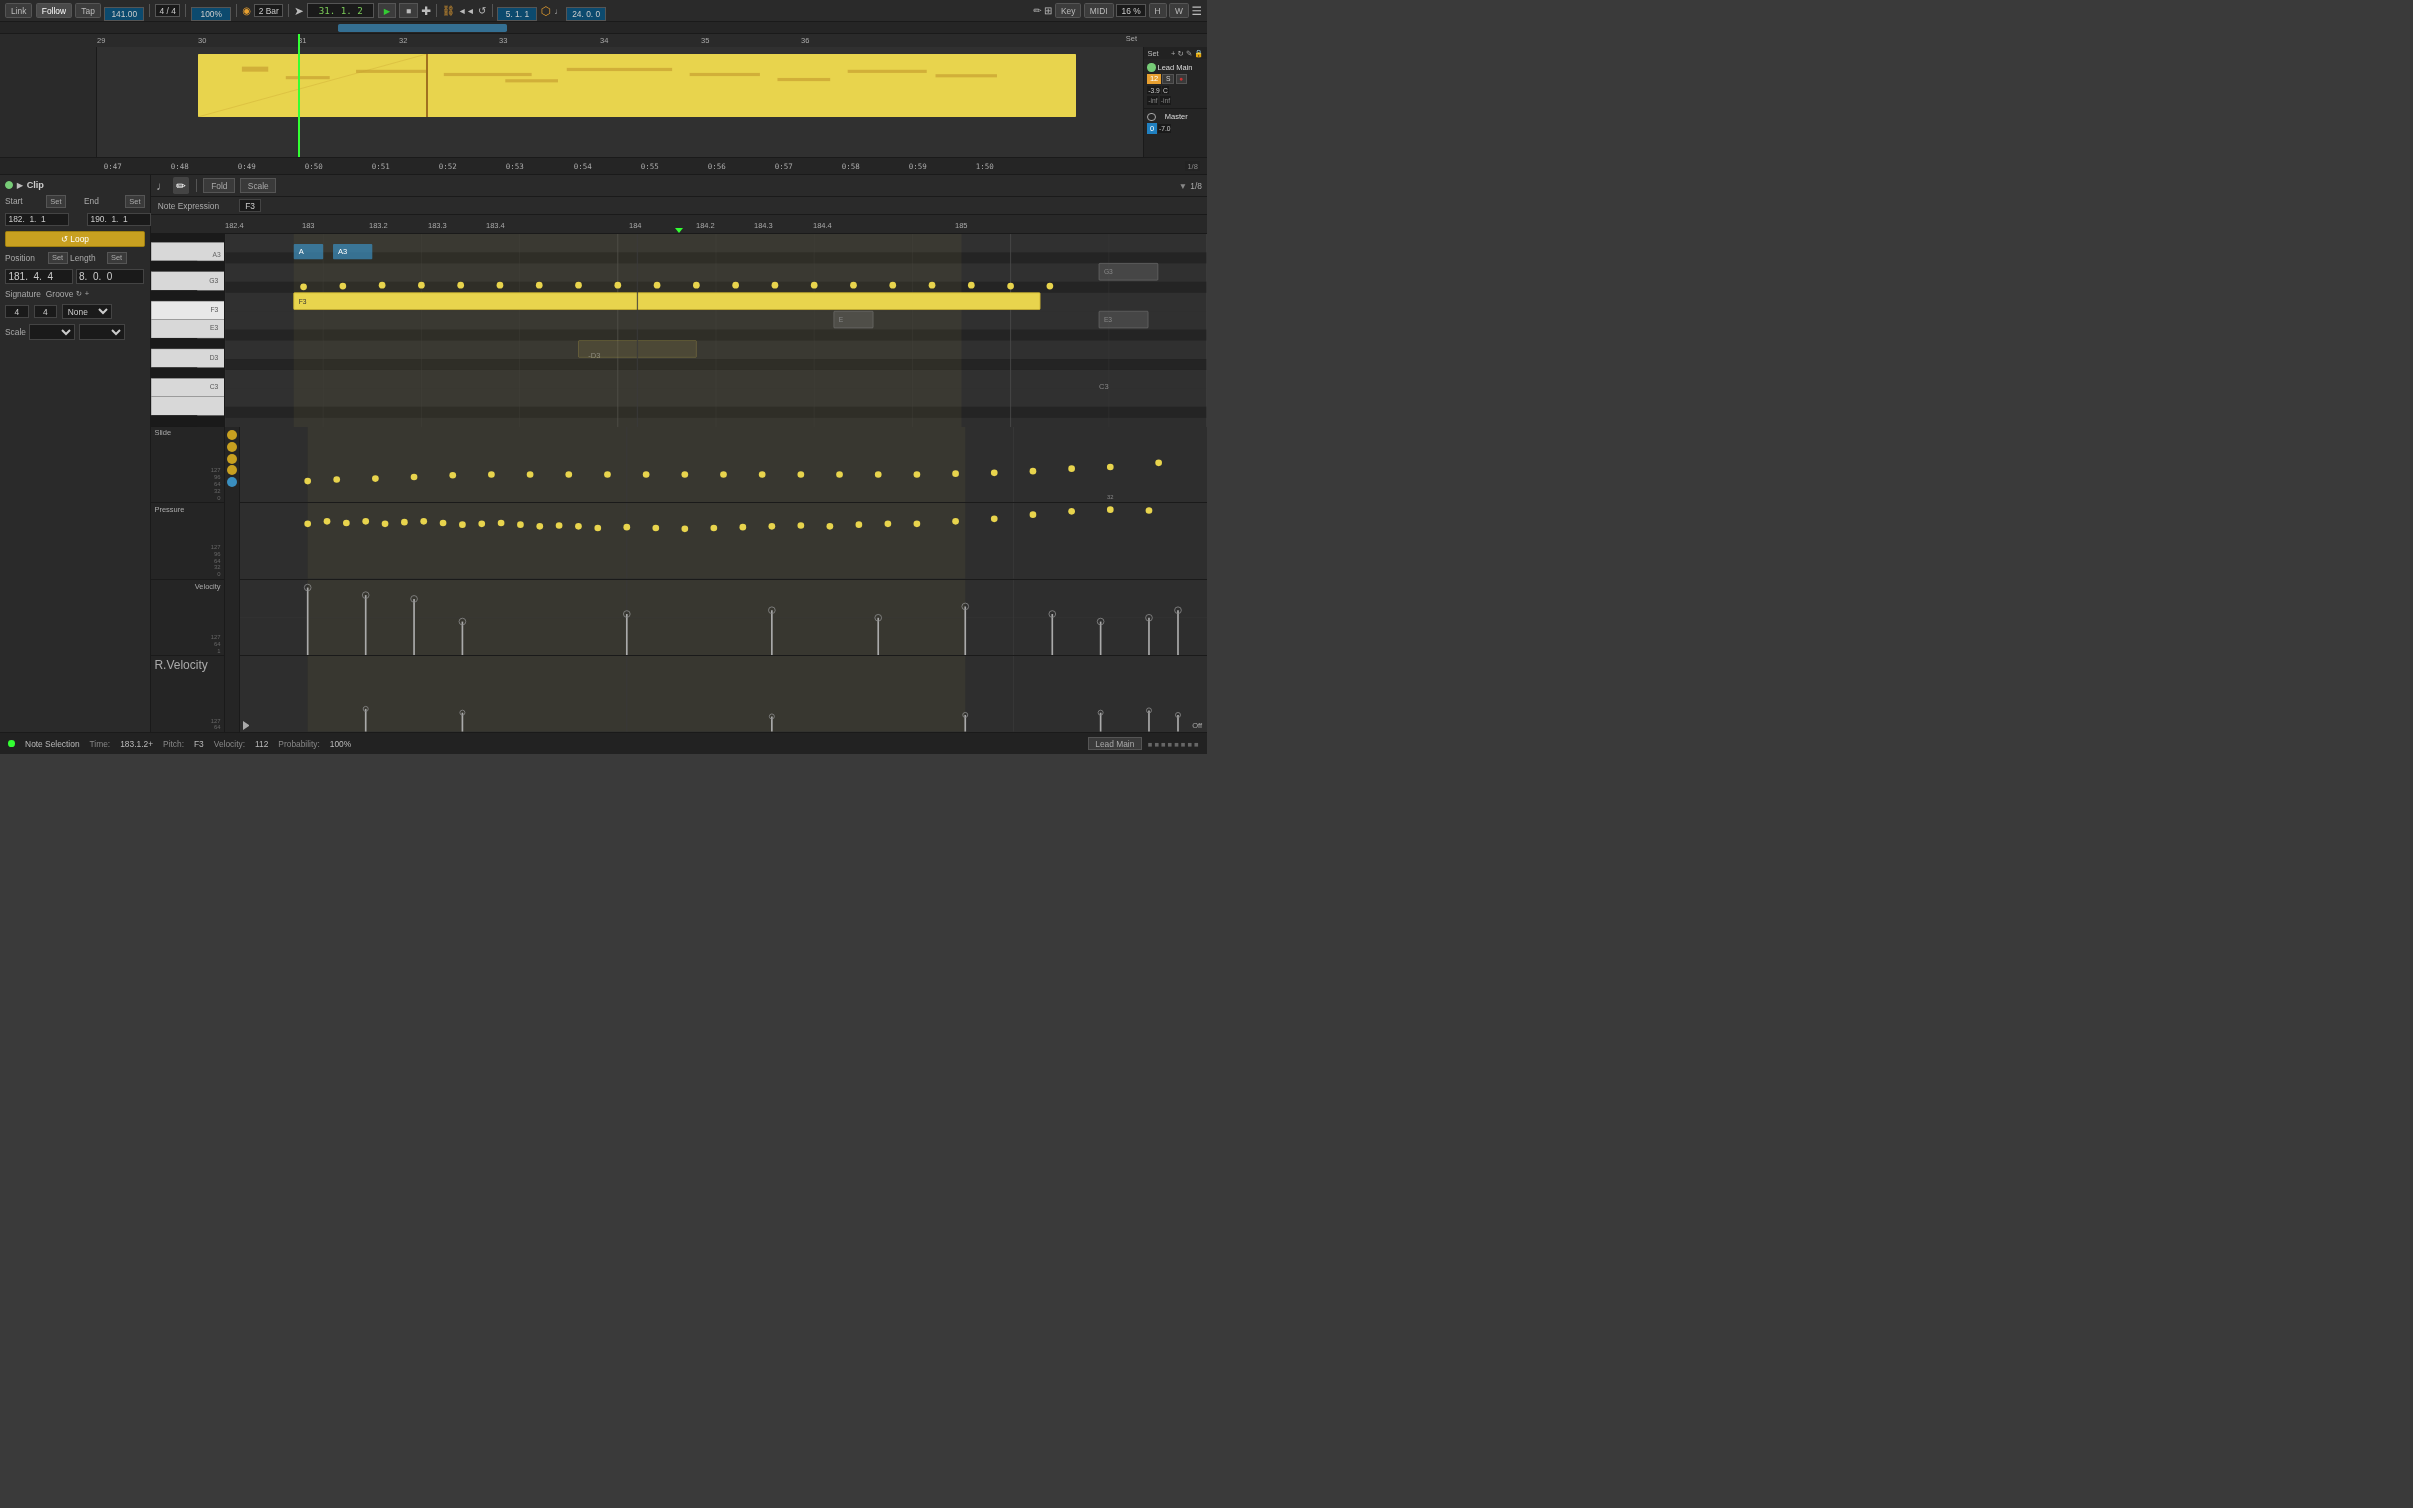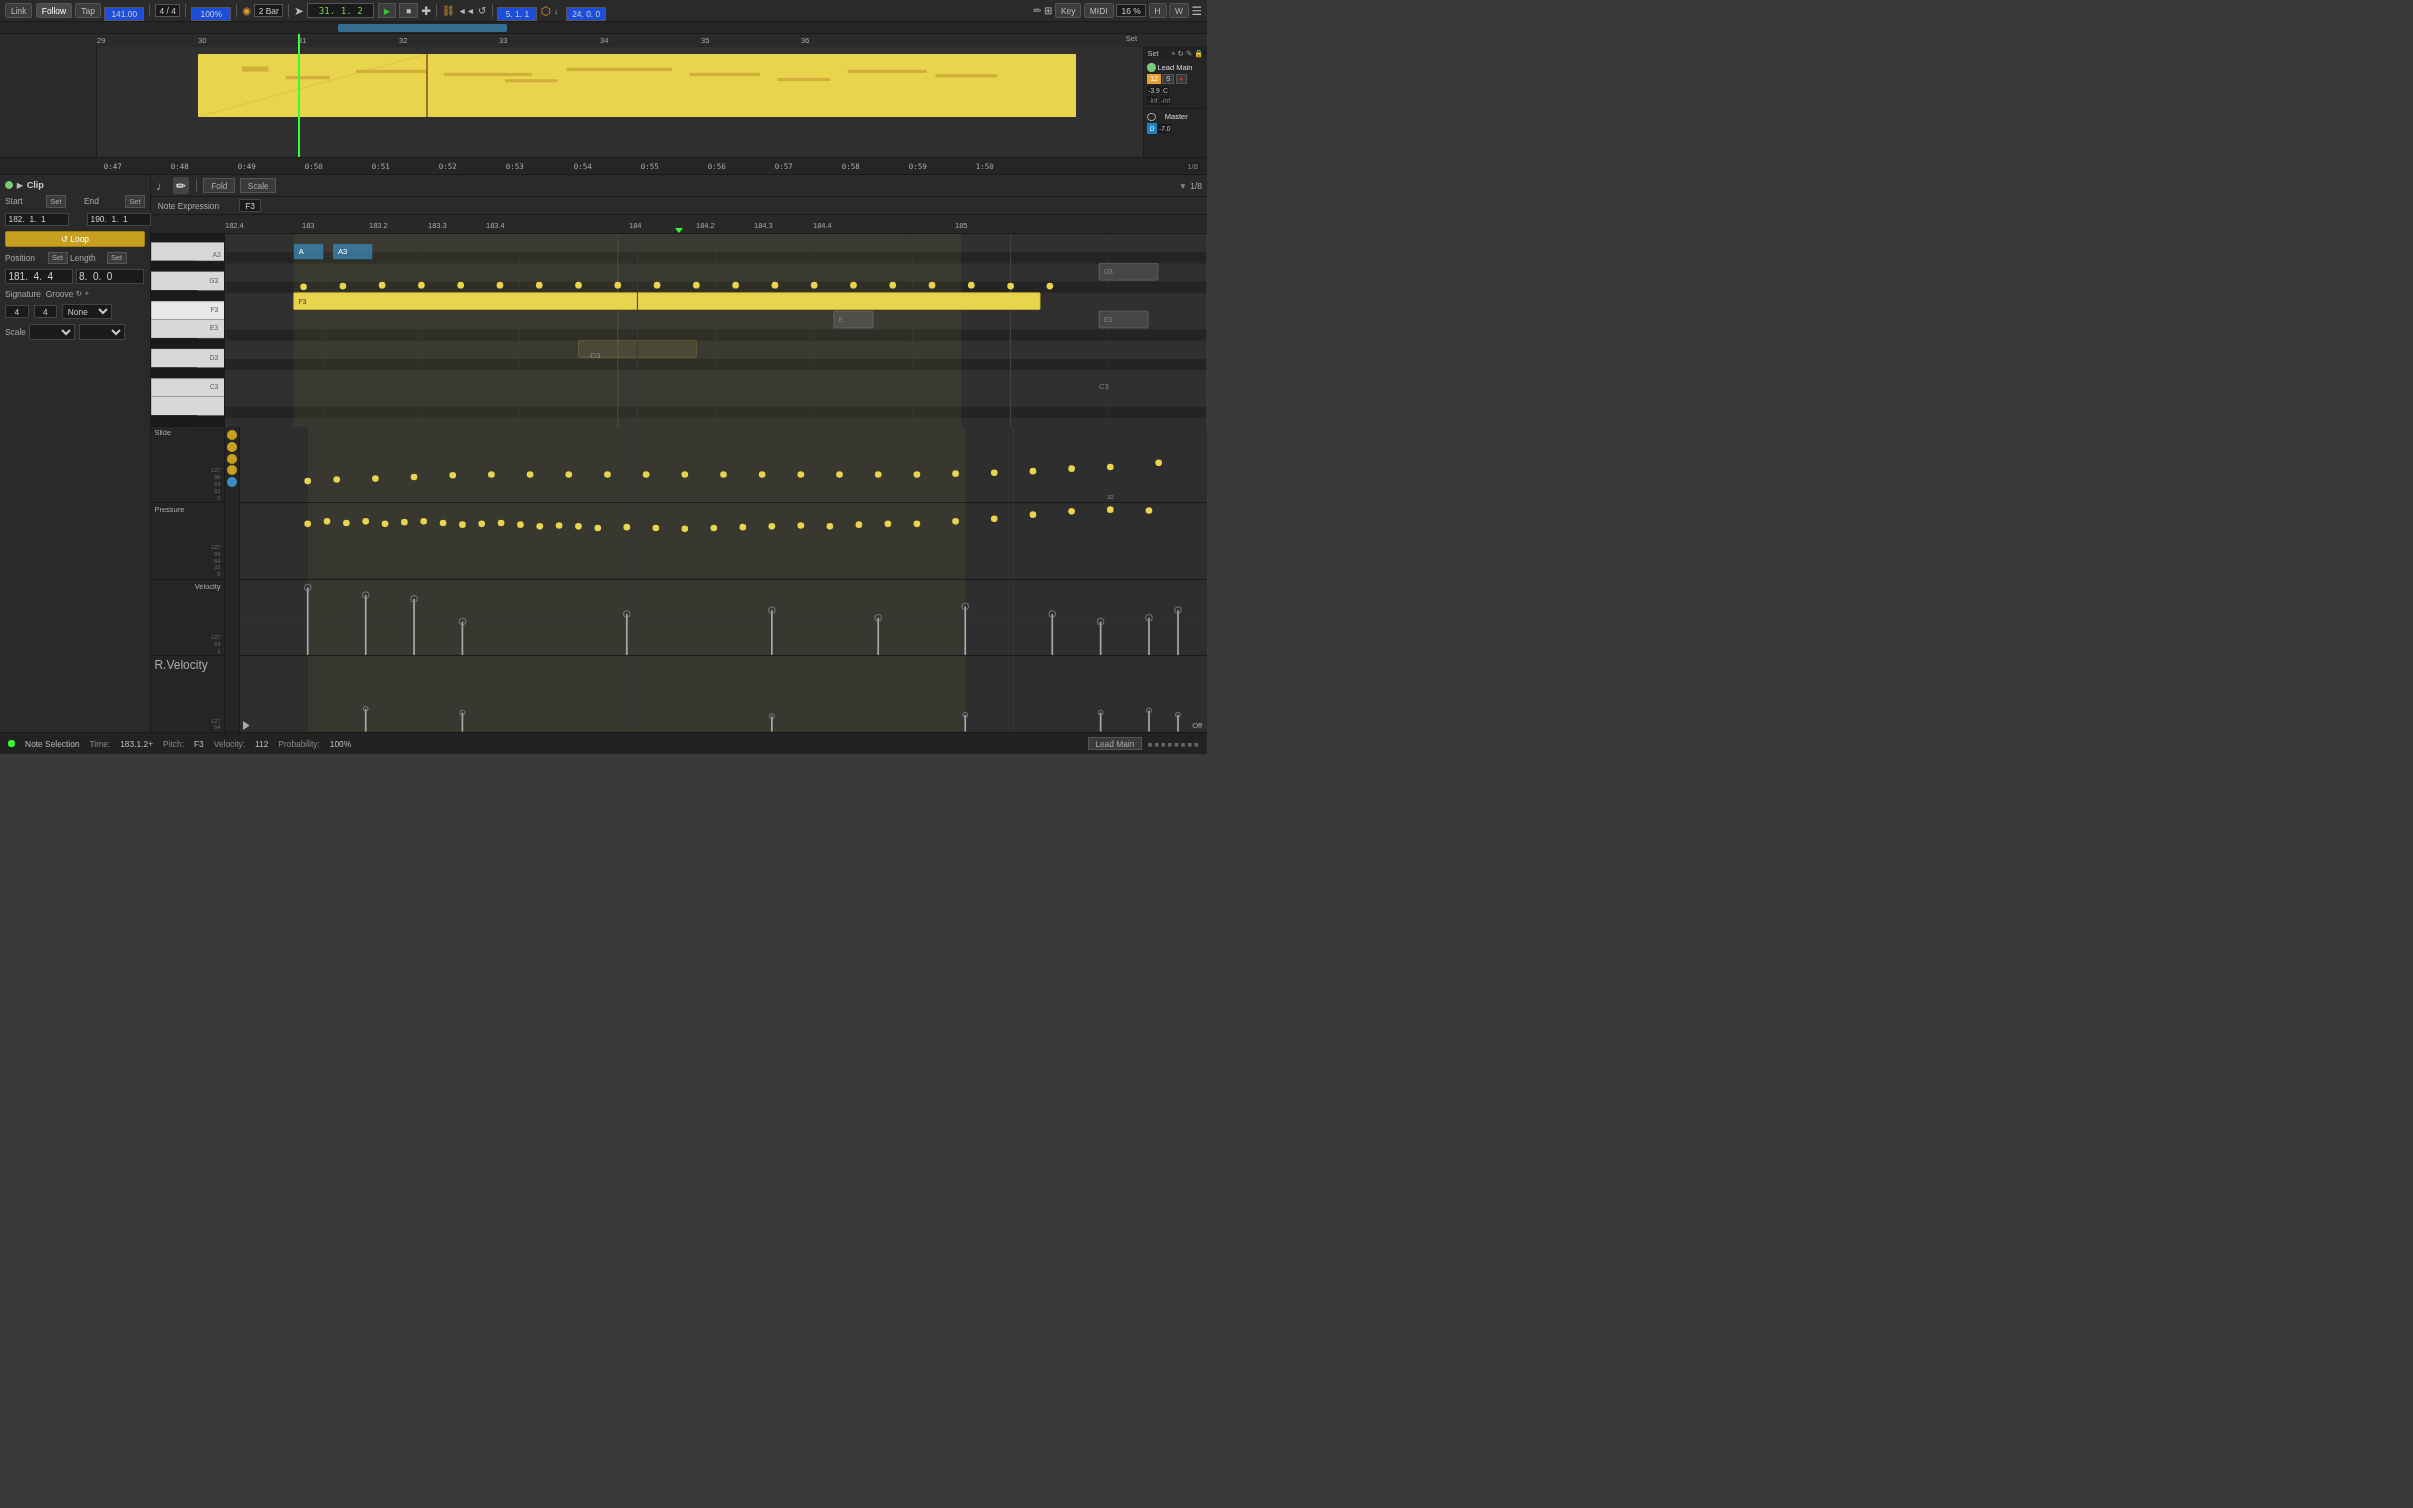--- a/index.html
+++ b/index.html
@@ -29,21 +29,21 @@
       border: 0.8px solid #555;
       color: #bbb;
       font-size: 8.4px;
       padding: 1.7px 5px;
       cursor: pointer;
       border-radius: 1.7px;
     }
     .top-bar-btn.active { color: #fff; background: #4a4a4a; }
     .top-bar-sep { width: 0.8px; height: 13.4px; background: #555; margin: 0 1.7px; }
     .top-bar-num {
-      background: #1d4ed8;
+      background: #0c4a6e;
       border: 0.8px solid #555;
       color: #ccc;
       font-size: 8.4px;
       padding: 0.8px 3.4px;
       min-width: 40px;
       text-align: center;
       margin-top: 7px;
     }
     .top-bar-display {
       background: #1a1a1a;

